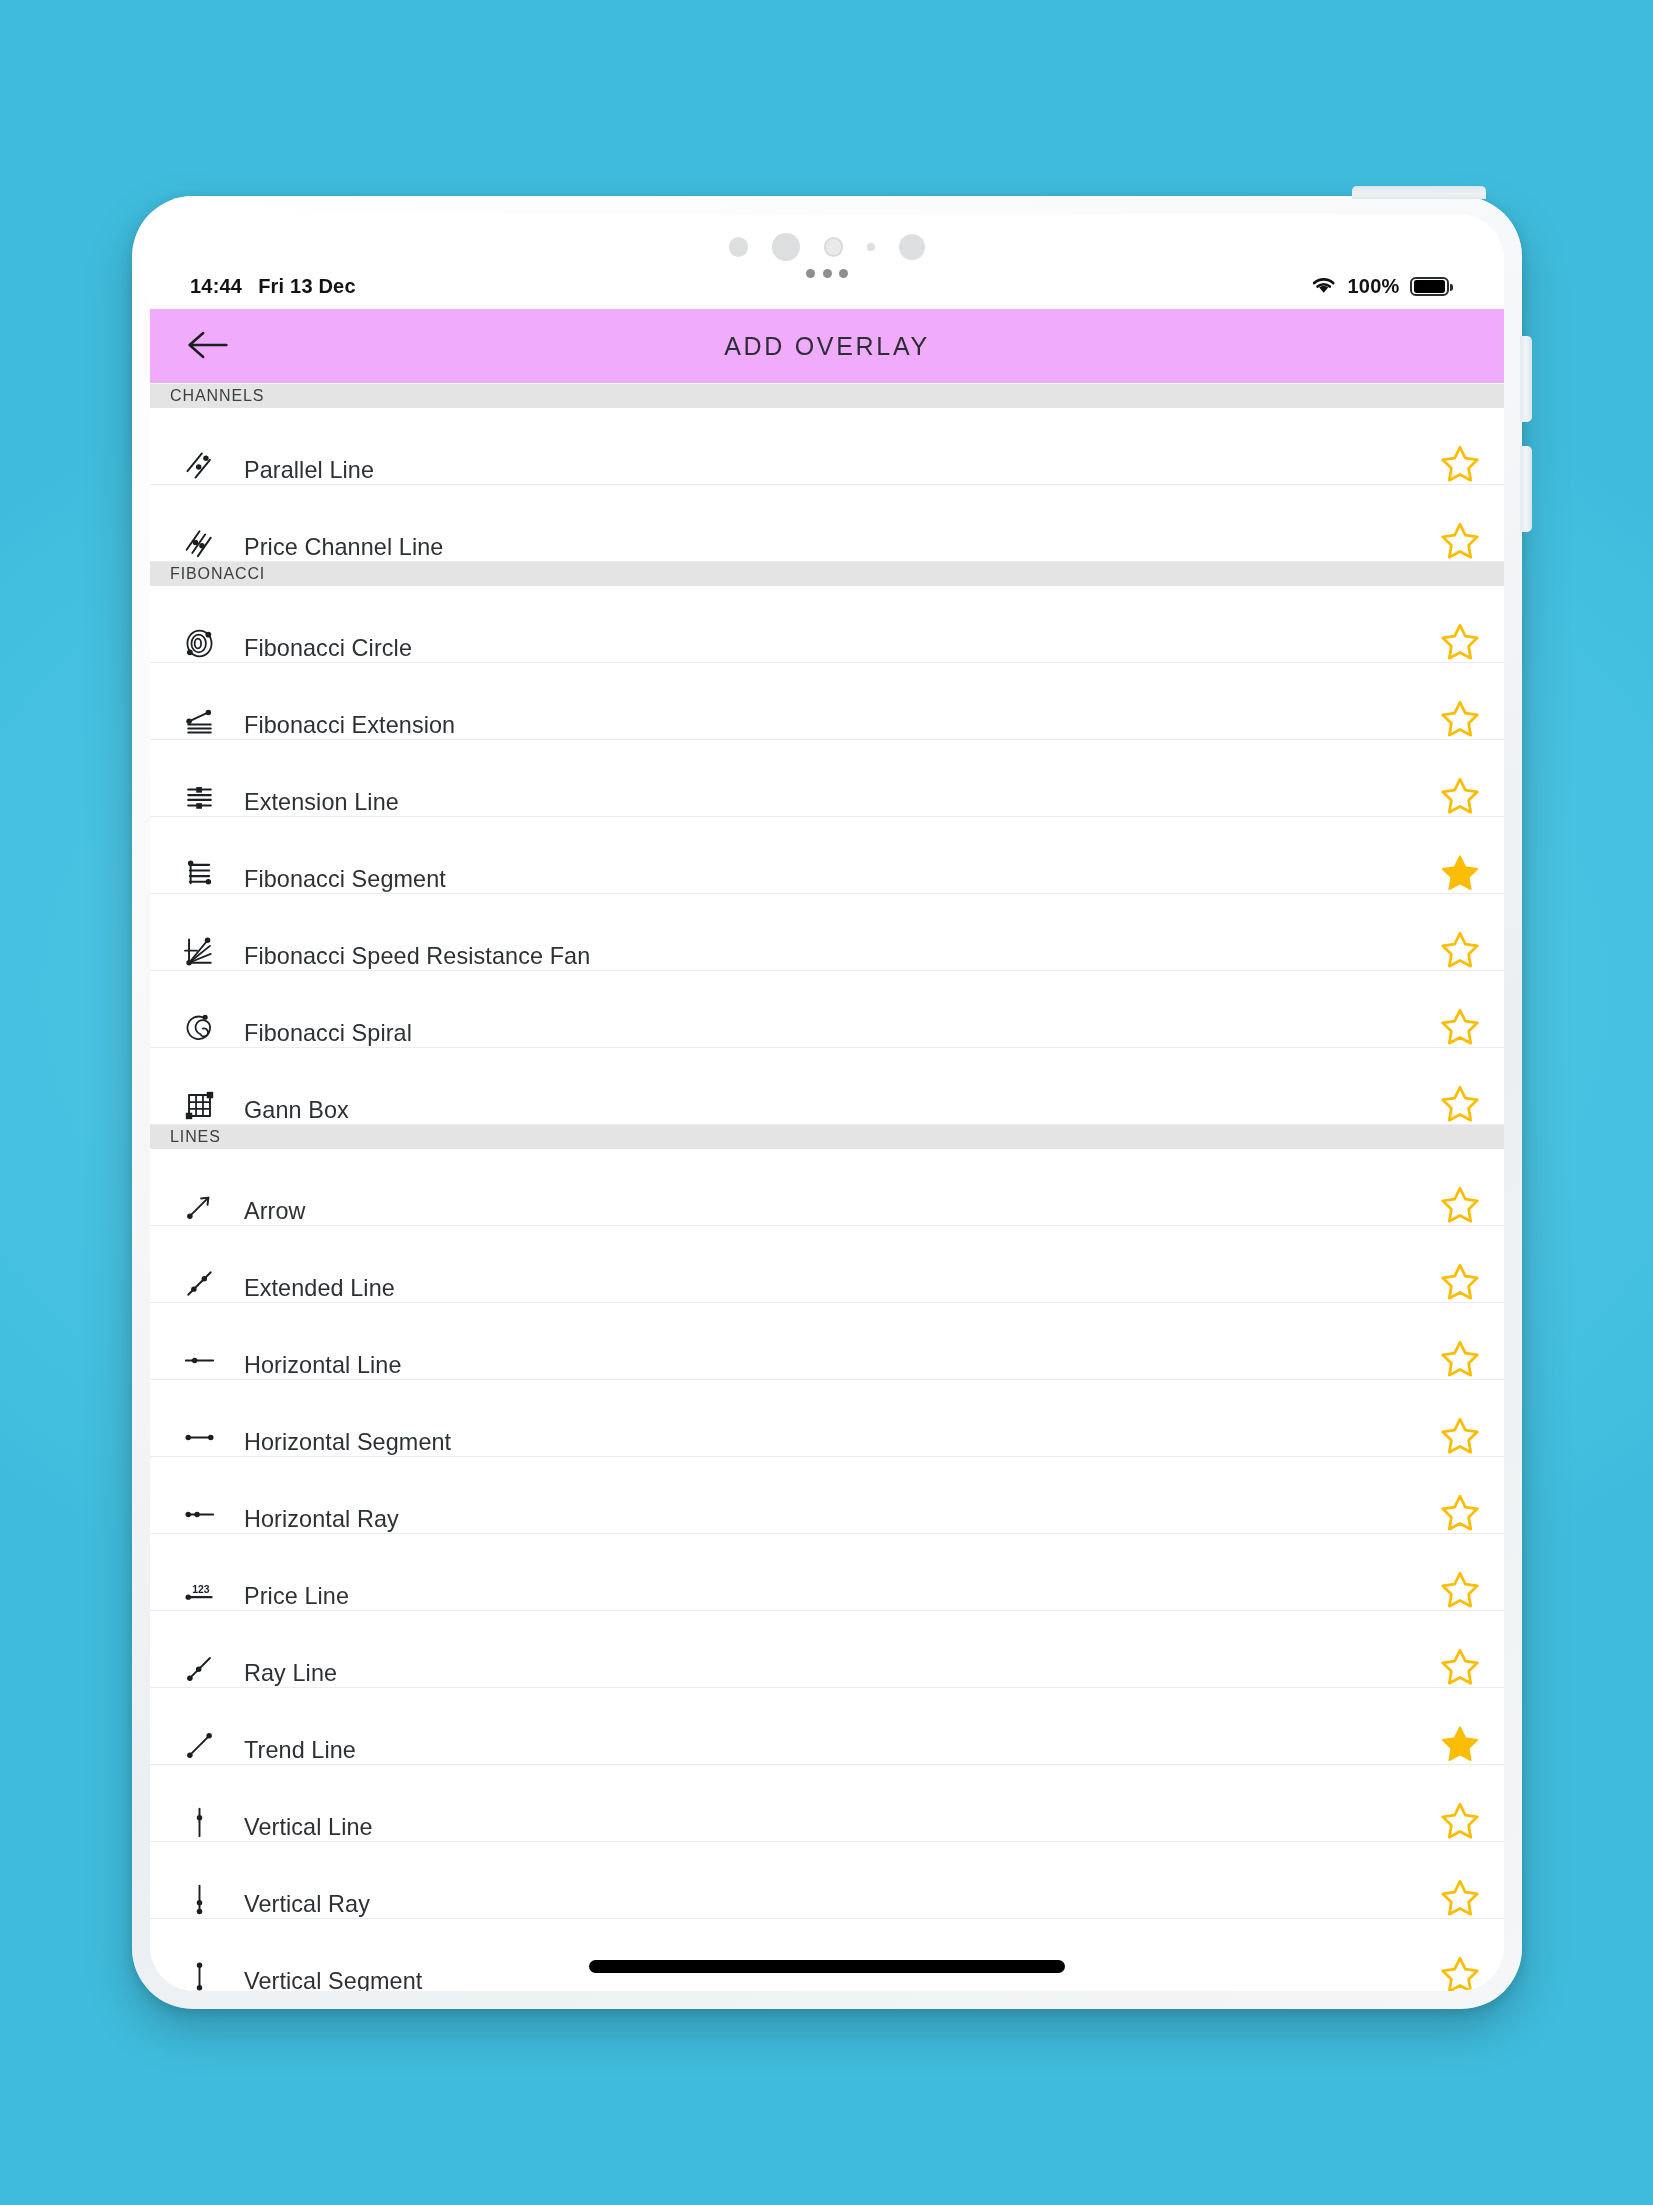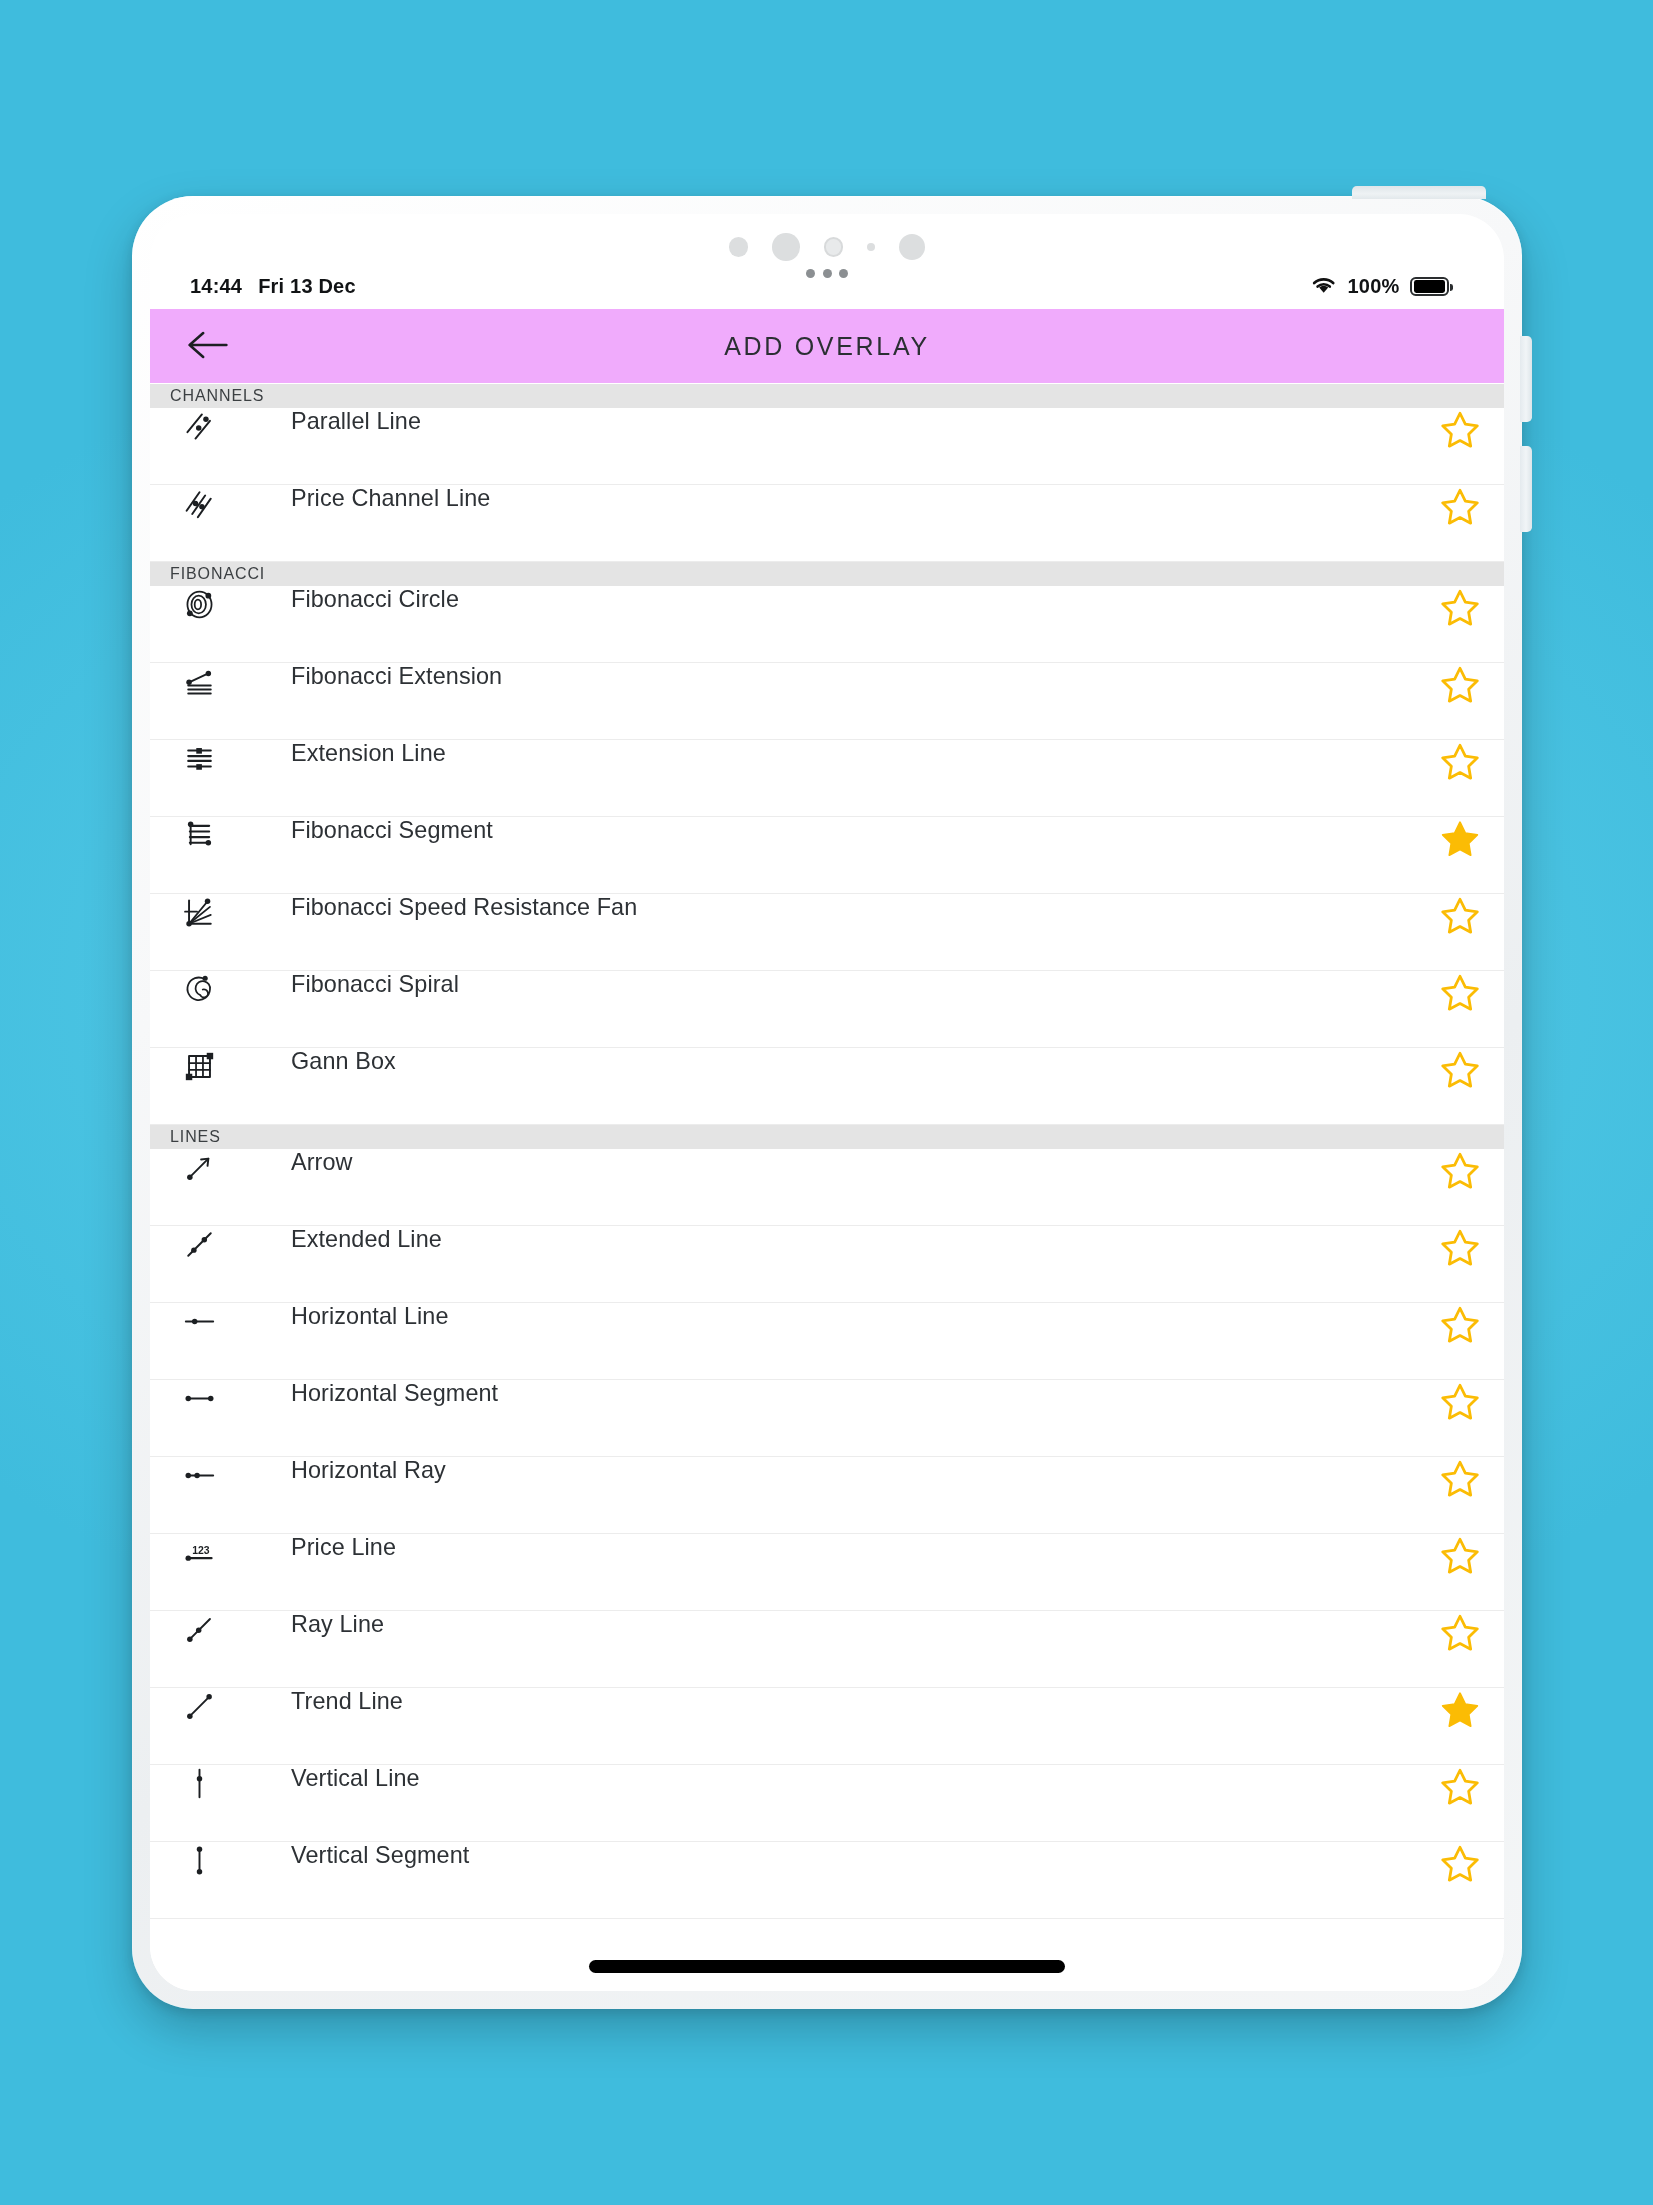--- a/index.html
+++ b/index.html
@@ -199,26 +199,25 @@
     align-items: center;
     padding-left: 20px;
     font-size: 16px;
     letter-spacing: 0.9px;
     color: #3b3f42;
   }
 
   .row {
     height: 77px;
     display: flex;
-    align-items: flex-start;
+    align-items: flex-end;
     padding: 0 0 0 20px;
     border-bottom: 1.6px solid #ececec;
     background: #fff;
     cursor: pointer;
-    gap: 47px;
   }
   .row-icon {
     width: 58px;
     min-width: 58px;
     display: flex;
     align-items: center;
     justify-content: center;
     color: #1c1f22;
   }
   .row-label {
@@ -595,20 +594,35 @@
           <div class="row-label">Vertical Line</div>
           <div class="row-star">
             <svg width="42" height="42" viewBox="0 0 46 48">
       <path d="M23 6 L29.1 18.4 L42.8 20.4 L32.9 30 L35.2 43.6 L23 37.2 L10.8 43.6 L13.1 30 L3.2 20.4 L16.9 18.4 Z" fill="none" stroke="#fbbc04" stroke-width="3.2" stroke-linejoin="round"></path>
     </svg>
           </div>
         </div>
         <div class="row">
           <div class="row-icon">
             <svg width="37" height="37" viewBox="0 0 46 46">
+      <path d="M23 6 V38" stroke="#1c1f22" fill="none" stroke-linecap="round" stroke-linejoin="round" stroke-width="2.4"></path>
+      <circle cx="23" cy="38" r="3.4" fill="#1c1f22"></circle>
+              <circle cx="23" cy="27" r="3.4" fill="#1c1f22"></circle>
+    </svg>
+          </div>
+          <div class="row-label">Vertical Ray</div>
+          <div class="row-star">
+            <svg width="42" height="42" viewBox="0 0 46 48">
+      <path d="M23 6 L29.1 18.4 L42.8 20.4 L32.9 30 L35.2 43.6 L23 37.2 L10.8 43.6 L13.1 30 L3.2 20.4 L16.9 18.4 Z" fill="none" stroke="#fbbc04" stroke-width="3.2" stroke-linejoin="round"></path>
+    </svg>
+          </div>
+        </div>
+        <div class="row">
+          <div class="row-icon">
+            <svg width="37" height="37" viewBox="0 0 46 46">
       <path d="M23 9 V37" stroke="#1c1f22" fill="none" stroke-linecap="round" stroke-linejoin="round" stroke-width="2.4"></path>
       <circle cx="23" cy="9" r="3.4" fill="#1c1f22"></circle>
               <circle cx="23" cy="37" r="3.4" fill="#1c1f22"></circle>
     </svg>
           </div>
           <div class="row-label">Vertical Segment</div>
           <div class="row-star">
             <svg width="42" height="42" viewBox="0 0 46 48">
       <path d="M23 6 L29.1 18.4 L42.8 20.4 L32.9 30 L35.2 43.6 L23 37.2 L10.8 43.6 L13.1 30 L3.2 20.4 L16.9 18.4 Z" fill="none" stroke="#fbbc04" stroke-width="3.2" stroke-linejoin="round"></path>
     </svg>

